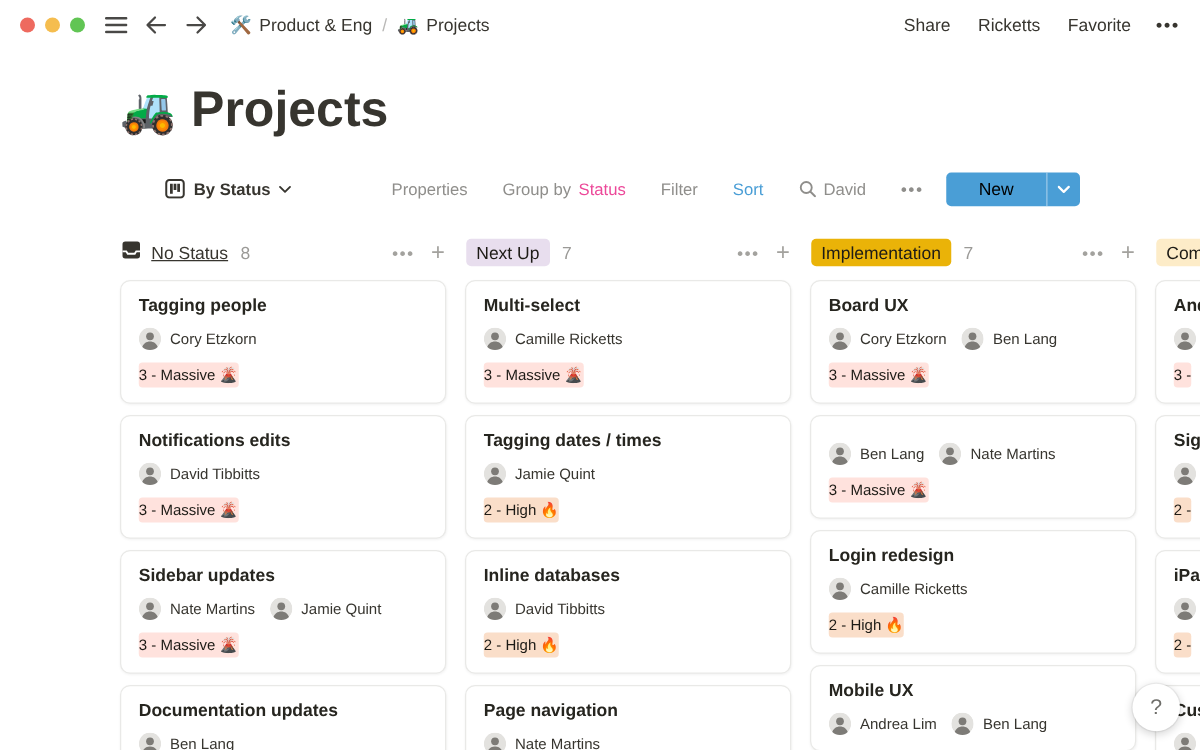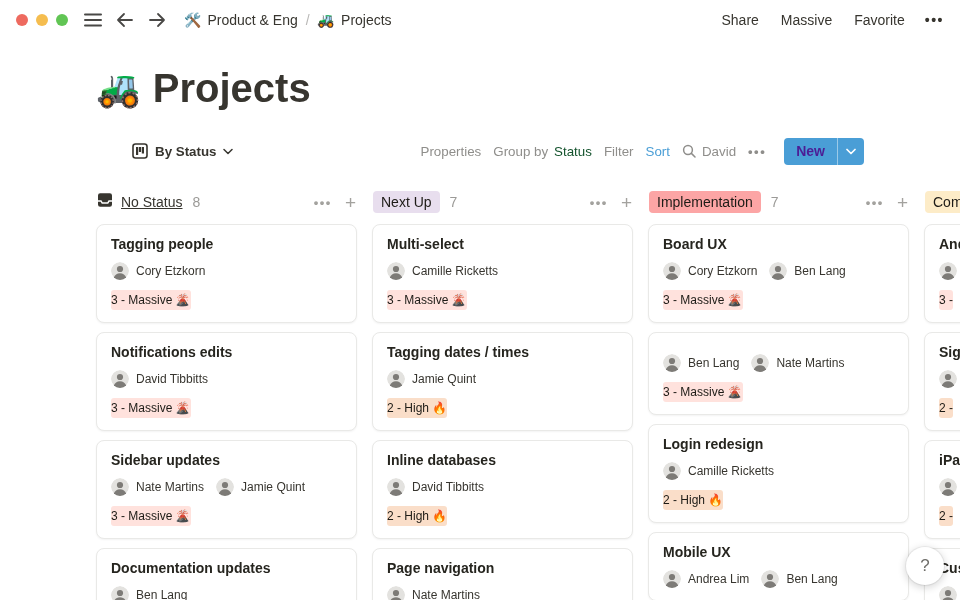--- a/index.html
+++ b/index.html
@@ -20,26 +20,26 @@
   .tb-more { font-size:14px; letter-spacing:1.5px; margin-left:20px; font-weight:700; }
 
   
   .page-title { display:flex; align-items:center; gap:12px; margin:26px 96px 0;
     font-size:40px; font-weight:700; color:#37352F; }
   .page-title .emoji { font-size:36px; }
 
   
   .toolbar { display:flex; align-items:center; margin:24px 96px 0; height:32px; font-size:14px; }
   .view-switcher { display:flex; align-items:center; gap:7px; font-weight:600;padding-left:36px; }
-  .tool-item { color:#8F8E8B; margin-left:12px; display:flex; align-items:center; gap:6px; }
-  .tool-item .strong { color:#14532d; font-weight:500; }
+  .tool-item { color:#8F8E8B; margin-left:28px; display:flex; align-items:center; gap:6px; }
+  .tool-item .strong { color:#ec4899; font-weight:500; }
   .tool-dots { letter-spacing:1.5px; font-weight:700; font-size:13px; }
   .new-group { display:flex; align-items:stretch; height:27px; margin-left:18px;
     border-radius:4px; overflow:hidden; }
-  .new-main { color:#4c1d95; font-weight:700; font-size:14px; padding:0 12px; }
+  .new-main { color:#000000; font-weight:400; font-size:14px; padding:0 26px; }
   .new-divider { width:1px; background:rgba(255,255,255,.45); }
   .new-caret { display:flex; align-items:center; padding:0 8px; }
 
   
   .board { display:flex; gap:15px; align-items:flex-start; margin-top:22px; padding-left:96px; }
   .column { width:261px; flex:none; }
   .col-header { display:flex; align-items:center; height:26px; margin-bottom:9px; padding:0 1px; }
   .col-plain-label { font-size:14px; font-weight:500; margin-left:8px;text-decoration:underline; }
   .col-tag { font-size:14px; line-height:20px; padding:1px 8px; border-radius:4px; color:#1D1B16; white-space:nowrap; }
   .col-count { margin-left:10px; color:#9B9A97; font-size:14px; }
@@ -94,21 +94,21 @@
       <span>Product &amp; Eng</span>
     </span>
     <span class="crumb-sep">/</span>
     <span class="crumb">
       <span>🚜</span>
       <span>Projects</span>
     </span>
   </nav>
   <div class="tb-spacer"></div>
   <button class="tb-action">Share</button>
-  <button class="tb-action">Massive</button>
+  <button class="tb-action">Ricketts</button>
   <button class="tb-action">Favorite</button>
   <button class="tb-more">•••</button>
 </header>
 
 <h1 class="page-title">
   <span class="emoji">🚜</span>
   <span>Projects</span>
 </h1>
 
 <div class="toolbar">
@@ -265,21 +265,21 @@
                 <circle cx="9" cy="7" r="3.1" fill="#7D7B77"></circle>
                 <path d="M2.6 16.2c1-3.4 3.5-5 6.4-5s5.4 1.6 6.4 5a9 9 0 0 1-12.8 0z" fill="#7D7B77"></path>
               </svg></span>
             <span class="assignee-name">Nate Martins</span>
           </span>
         </div>
       </article>
     </section>
     <section class="column">
       <div class="col-header">
-        <span class="col-tag" style="background: #fca5a5;">Implementation</span>
+        <span class="col-tag" style="background: #eab308;">Implementation</span>
         <span class="col-count">7</span>
         <span class="col-actions">
           <button class="col-dots">•••</button>
           <button class="col-plus">+</button>
         </span>
       </div>
       <article class="card"><div class="card-title">Board UX</div><div class="assignees">
           <span class="assignee">
             <span class="avatar"><svg width="18" height="18" viewBox="0 0 18 18">
                 <circle cx="9" cy="9" r="9" fill="#E3E2DF"></circle>

